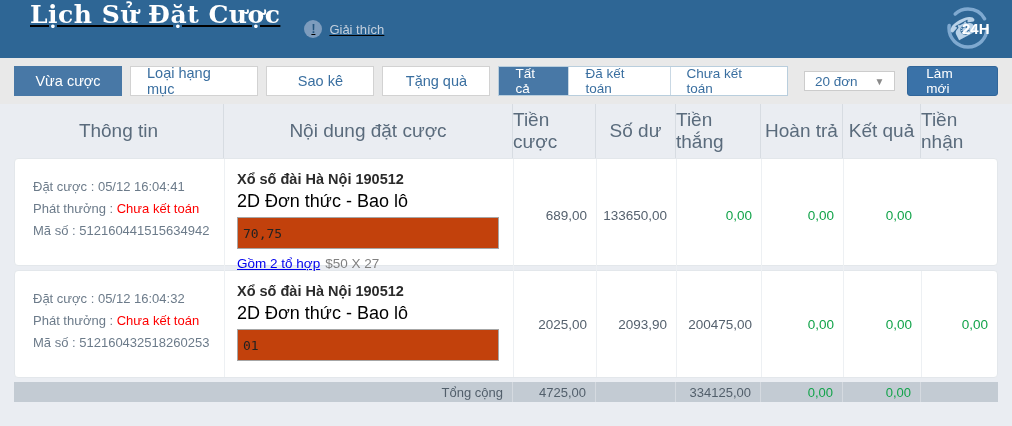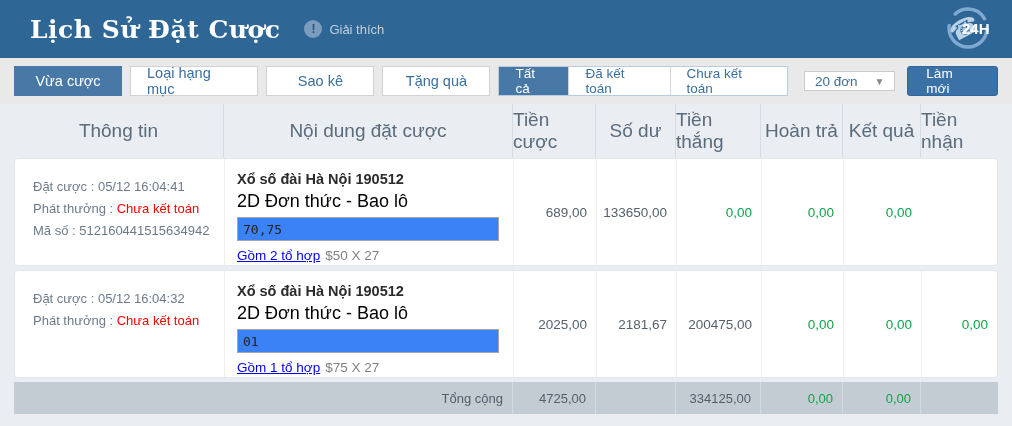--- a/index.html
+++ b/index.html
@@ -1,20 +1,20 @@
 <!DOCTYPE html>
 <html><head>
 <meta charset="utf-8">
 <style>
   * { margin:0; padding:0; box-sizing:border-box; }
   html,body { width:1012px; height:426px; overflow:hidden; }
   body { font-family:"Liberation Sans", sans-serif; background:#eaedf2; }
 
   
-  .topbar { height:58px; background:#2e6695; display:flex; align-items:center; position:relative; }
+  .topbar { height:58px; background:#2e6695; display:flex; position:relative;text-decoration:underline; }
   .page-title { font-family:"DejaVu Serif", serif; font-weight:bold; font-size:25px; color:#ffffff; margin-left:30px; letter-spacing:.5px; }
   .help { display:flex; align-items:center; margin-left:24px; cursor:pointer; }
   .info-ic { width:18px; height:18px; border-radius:50%; background:#7d9cbd; color:#24557e; font-weight:bold; font-size:12px; display:flex; align-items:center; justify-content:center; margin-right:7px; }
   .help-label { color:#c3cfdd; font-size:13px; }
   .logo-24h { position:absolute; right:18px; top:4px; width:52px; height:50px; }
 
   
   .tabstrip { height:46px; background:#e9e9e9; display:flex; align-items:center; padding:0 14px; }
   .tab { height:30px; padding:0 16px; font-size:14.5px; display:flex; align-items:center; justify-content:center; background:#ffffff; border:1px solid #d2d2d2; color:#3a6fa0; margin-right:8px; cursor:pointer; min-width:108px; }
   .tab.active { background:#4878a6; border-color:#4878a6; color:#ffffff; }
@@ -37,27 +37,27 @@
   .row-card .cell { border-left:1px solid #edf0f3; height:100%; }
   .row-card .cell:first-child { border-left:none; }
   .num { display:flex; align-items:center; justify-content:flex-end; padding-right:9px; font-size:13.5px; color:#55616e; }
   .num.green { color:#12a34a; }
 
   .info-cell { padding:17px 6px 0 18px; font-size:13px; color:#6c7b8a; line-height:22px; }
   .status-red { color:#fe0000; }
   .content-cell { padding:12px 14px 0 12px; }
   .game-title { font-size:14.5px; font-weight:bold; color:#2b2b2b; }
   .bet-type { font-size:18px; color:#000000; margin:4px 0 5px; }
-  .numbers-input { width:100%; height:24px; border:1px solid #a6a6a6; background:#3b82f6; font-family:"DejaVu Sans Mono", monospace; font-size:13px; color:#222222; padding:2px 5px; }
+  .numbers-input { width:100%; height:32px; border:1px solid #a6a6a6; background:#c2410c; font-family:"DejaVu Sans Mono", monospace; font-size:13px; color:#222222; padding:2px 5px; }
   .combo-line { margin-top:7px; font-size:13.5px; }
   .combo-link { color:#0000ee; text-decoration:underline; cursor:pointer; }
   .combo-detail { color:#808080; margin-left:5px; }
 
   
-  .total-row { margin:0 14px; height:32px; background:#c3cbd3; display:grid; grid-template-columns:498px 83px 80px 85px 82px 78px 1fr; font-size:13px; color:#525f6b; }
+  .total-row { margin:0 14px; height:20px; background:#c3cbd3; display:grid; grid-template-columns:498px 83px 80px 85px 82px 78px 1fr; font-size:13px; color:#525f6b; }
   .total-row .tcell { display:flex; align-items:center; justify-content:flex-end; padding-right:9px; height:100%; }
   .total-row .tcell + .tcell { border-left:1px solid #d5dae0; }
   .total-row .green { color:#12a34a; }
 </style>
 </head>
 <body>
 
 <header class="topbar">
   <h1 class="page-title">Lịch Sử Đặt Cược</h1>
   <span class="help">
@@ -121,31 +121,29 @@
   <div class="cell num">133650,00</div>
   <div class="cell num green">0,00</div>
   <div class="cell num green">0,00</div>
   <div class="cell num green">0,00</div>
 </section>
 
 <section class="row-card grid8">
   <div class="cell info-cell">
     <div>Đặt cược : 05/12 16:04:32</div>
     <div><span>Phát thưởng : </span><span class="status-red">Chưa kết toán</span></div>
+    <div>Mã số : 512160432518260253</div>
   </div>
   <div class="cell content-cell">
     <div class="game-title">Xổ số đài Hà Nội 190512</div>
     <div class="bet-type">2D Đơn thức - Bao lô</div>
     <input class="numbers-input" value="01" style="">
-    <div class="combo-line">
-      <span class="combo-link">Gồm 1 tổ hợp</span><span class="combo-detail">$75 X 27</span>
-    </div>
   </div>
   <div class="cell num">2025,00</div>
-  <div class="cell num">2181,67</div>
+  <div class="cell num">2093,90</div>
   <div class="cell num">200475,00</div>
   <div class="cell num green">0,00</div>
   <div class="cell num green">0,00</div>
   <div class="cell num green">0,00</div>
 </section>
 
 <footer class="total-row">
   <div class="tcell">Tổng cộng</div>
   <div class="tcell">4725,00</div>
   <div class="tcell"></div>

